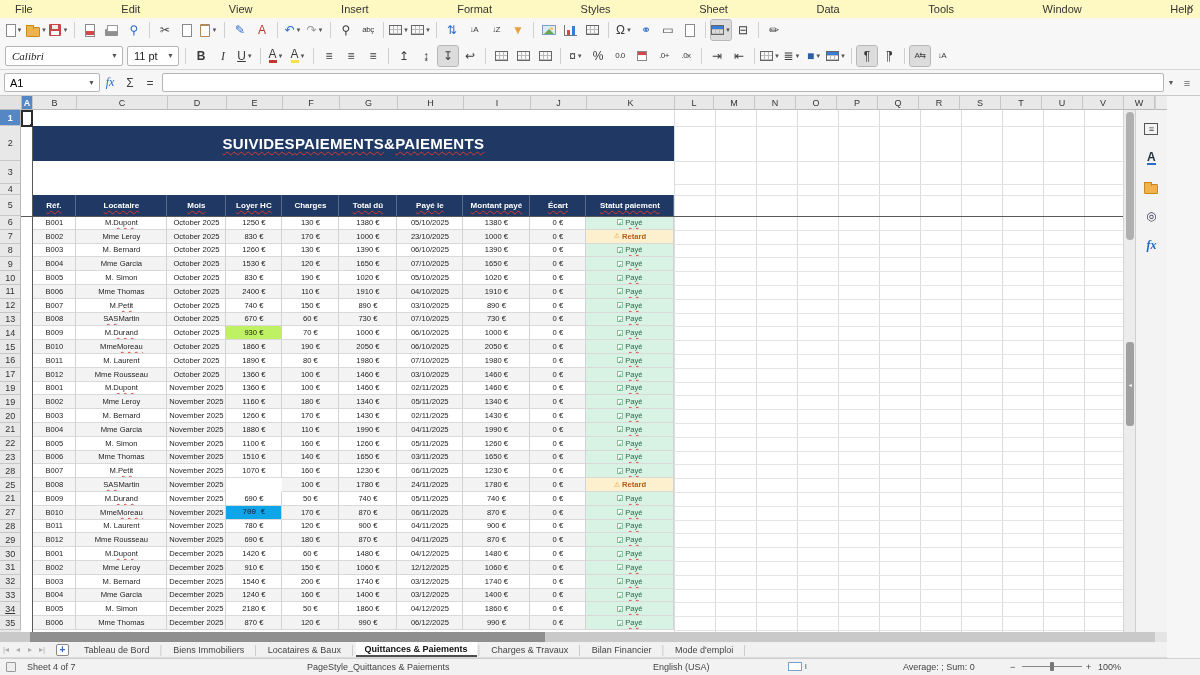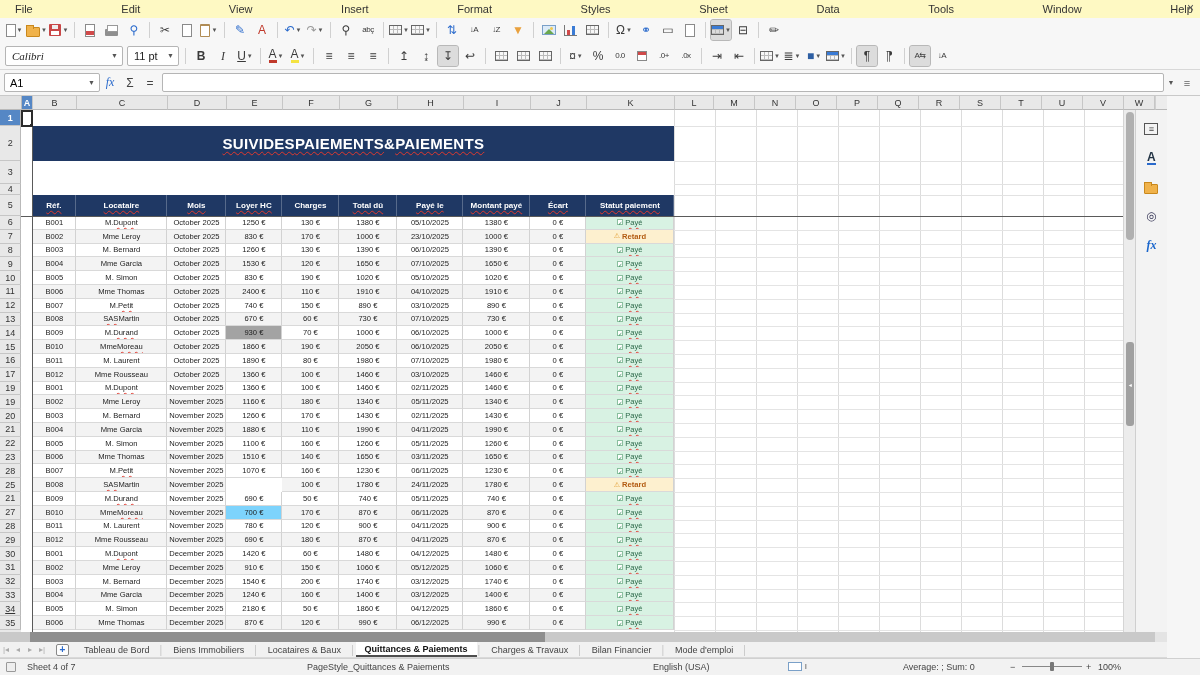--- a/index.html
+++ b/index.html
@@ -635,21 +635,21 @@
               <div class="tc" style="width: 56px; background: rgb(243, 243, 243);">0 €</div>
               <div class="tc" style="width: 88px; background: rgb(216, 242, 227);">
                 <span class="chk">✓</span>
                 <span class="sq" style="color: rgb(45, 106, 74);">Payé</span>
               </div>
             </div>
             <div class="trow" style="top: 216.4px;">
               <div class="tc" style="width: 44px; background: rgb(255, 255, 255);">B009</div>
               <div class="tc" style="width: 91px; background: rgb(255, 255, 255);">M. <span class="sq">Durand</span></div>
               <div class="tc" style="width: 59px; background: rgb(255, 255, 255);">October 2025</div>
-              <div class="tc" style="width: 56px; background: #a3a3a3;">930 €</div>
+              <div class="tc" style="width: 56px; background: #bef264;">930 €</div>
               <div class="tc" style="width: 57px; background: rgb(255, 255, 255);">70 €</div>
               <div class="tc" style="width: 58px; background: rgb(255, 255, 255);">1000 €</div>
               <div class="tc" style="width: 66px; background: rgb(255, 255, 255);">06/10/2025</div>
               <div class="tc" style="width: 67px; background: rgb(255, 255, 255);">1000 €</div>
               <div class="tc" style="width: 56px; background: rgb(255, 255, 255);">0 €</div>
               <div class="tc" style="width: 88px; background: rgb(216, 242, 227);">
                 <span class="chk">✓</span>
                 <span class="sq" style="color: rgb(45, 106, 74);">Payé</span>
               </div>
             </div>
@@ -830,21 +830,21 @@
               <div class="tc" style="width: 56px; background: rgb(255, 255, 255);">0 €</div>
               <div class="tc" style="width: 88px; background: rgb(216, 242, 227);">
                 <span class="chk">✓</span>
                 <span class="sq" style="color: rgb(45, 106, 74);">Payé</span>
               </div>
             </div>
             <div class="trow" style="top: 395.8px;">
               <div class="tc" style="width: 44px; background: rgb(243, 243, 243);">B010</div>
               <div class="tc" style="width: 91px; background: rgb(243, 243, 243);">Mme <span class="sq">Moreau</span></div>
               <div class="tc" style="width: 59px; background: rgb(243, 243, 243);">November 2025</div>
-              <div class="tc" style="width: 56px; background: #7dd3fc;">700 €</div>
+              <div class="tc" style="width: 56px; background: #0ea5e9; font-family: Liberation Mono, monospace;">700 €</div>
               <div class="tc" style="width: 57px; background: rgb(243, 243, 243);">170 €</div>
               <div class="tc" style="width: 58px; background: rgb(243, 243, 243);">870 €</div>
               <div class="tc" style="width: 66px; background: rgb(243, 243, 243);">06/11/2025</div>
               <div class="tc" style="width: 67px; background: rgb(243, 243, 243);">870 €</div>
               <div class="tc" style="width: 56px; background: rgb(243, 243, 243);">0 €</div>
               <div class="tc" style="width: 88px; background: rgb(216, 242, 227);">
                 <span class="chk">✓</span>
                 <span class="sq" style="color: rgb(45, 106, 74);">Payé</span>
               </div>
             </div>
@@ -893,21 +893,21 @@
                 <span class="sq" style="color: rgb(45, 106, 74);">Payé</span>
               </div>
             </div>
             <div class="trow" style="top: 451px;">
               <div class="tc" style="width: 44px; background: rgb(243, 243, 243);">B002</div>
               <div class="tc" style="width: 91px; background: rgb(243, 243, 243);">Mme Leroy</div>
               <div class="tc" style="width: 59px; background: rgb(243, 243, 243);">December 2025</div>
               <div class="tc" style="width: 56px; background: rgb(243, 243, 243);">910 €</div>
               <div class="tc" style="width: 57px; background: rgb(243, 243, 243);">150 €</div>
               <div class="tc" style="width: 58px; background: rgb(243, 243, 243);">1060 €</div>
-              <div class="tc" style="width: 66px; background: rgb(243, 243, 243);">05/12/2025</div>
+              <div class="tc" style="width: 66px; background: rgb(243, 243, 243);">12/12/2025</div>
               <div class="tc" style="width: 67px; background: rgb(243, 243, 243);">1060 €</div>
               <div class="tc" style="width: 56px; background: rgb(243, 243, 243);">0 €</div>
               <div class="tc" style="width: 88px; background: rgb(216, 242, 227);">
                 <span class="chk">✓</span>
                 <span class="sq" style="color: rgb(45, 106, 74);">Payé</span>
               </div>
             </div>
             <div class="trow" style="top: 464.8px;">
               <div class="tc" style="width: 44px; background: rgb(255, 255, 255);">B003</div>
               <div class="tc" style="width: 91px; background: rgb(255, 255, 255);">M. Bernard</div>

